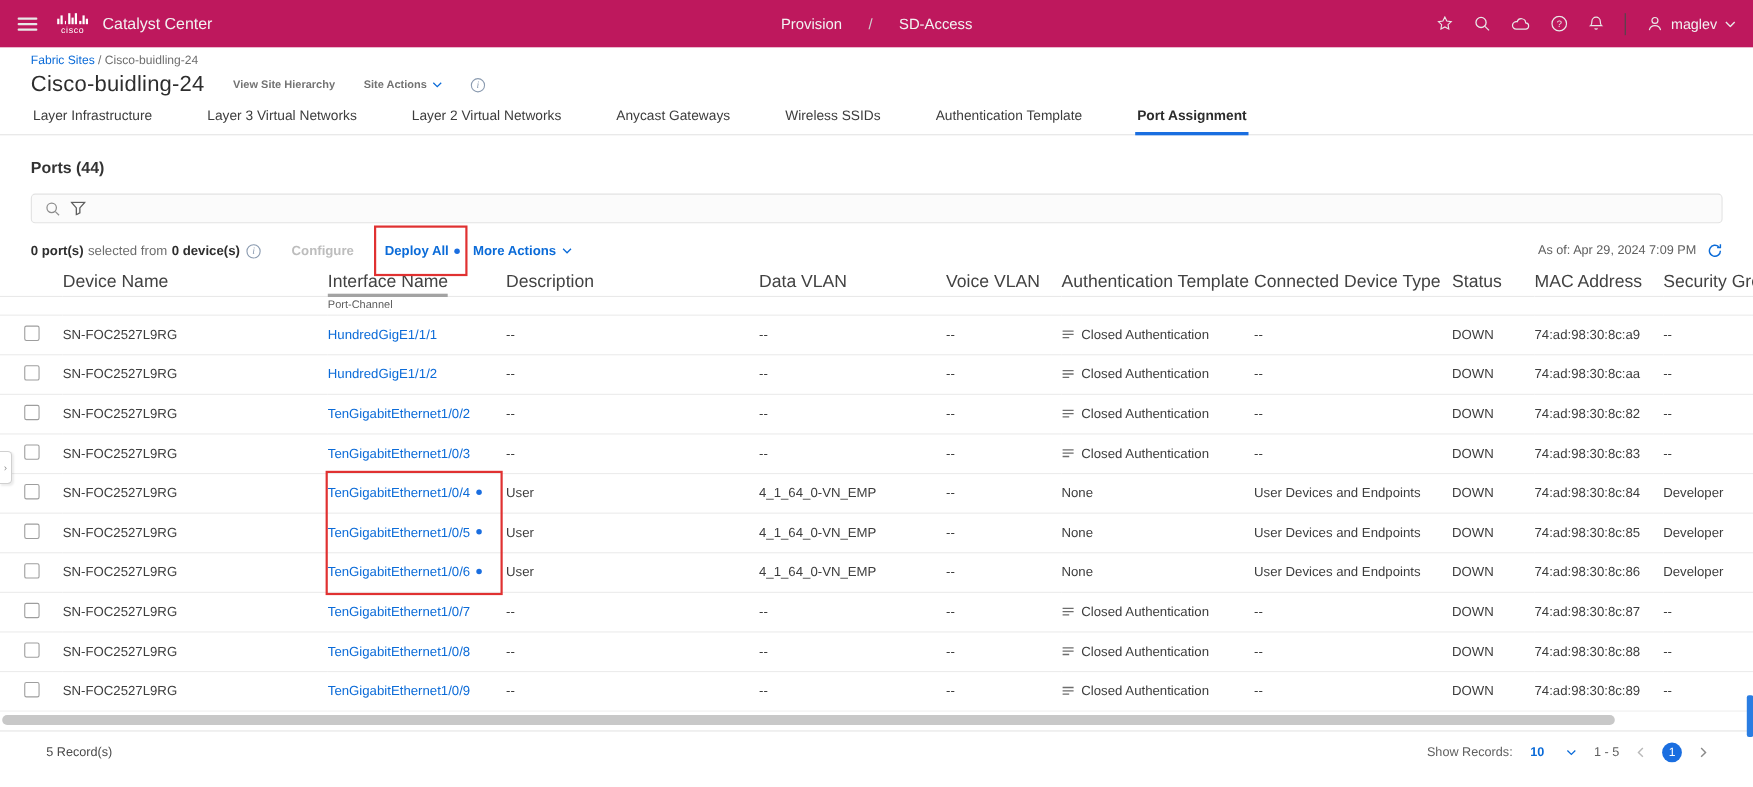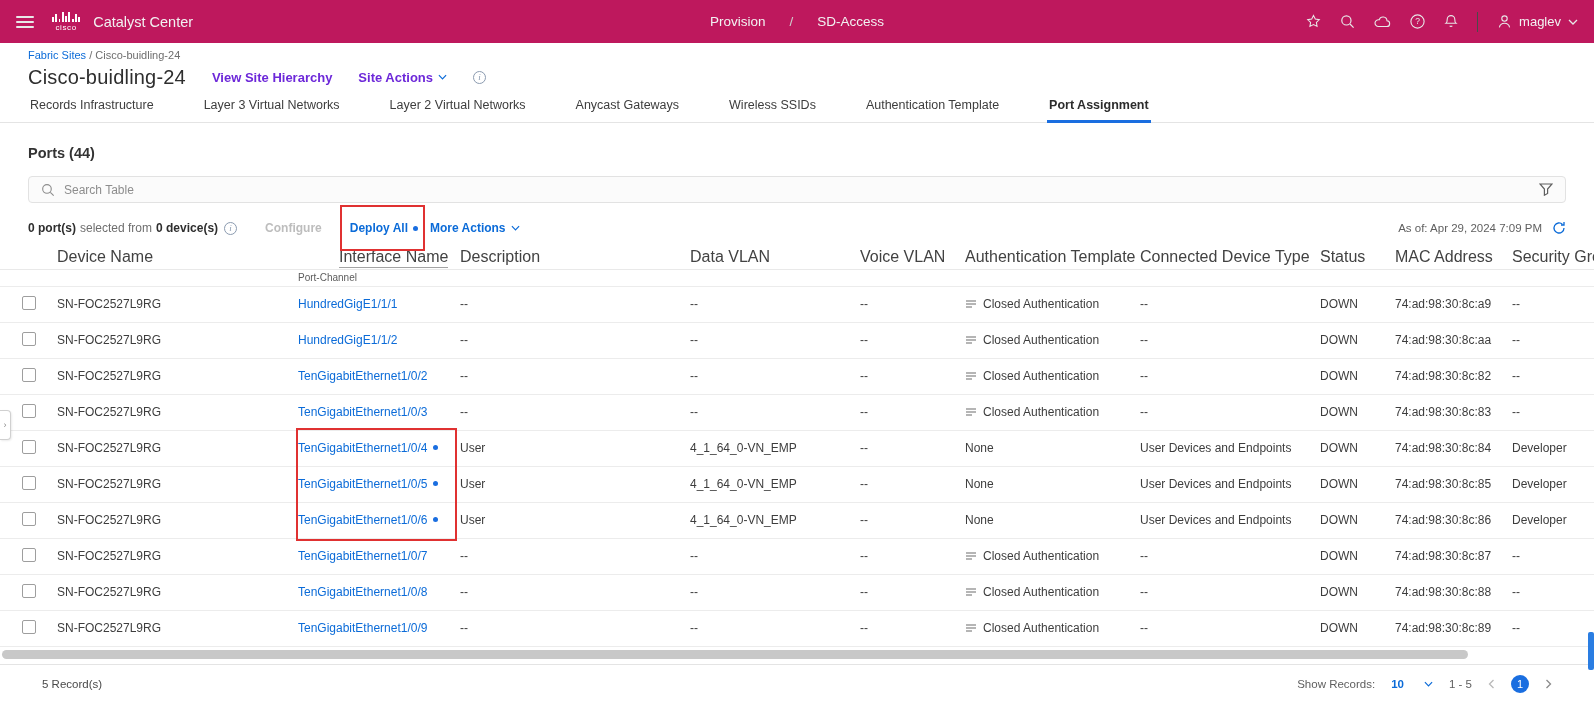--- a/index.html
+++ b/index.html
@@ -25,21 +25,21 @@
   .topicons { margin-left:auto; display:flex; align-items:center; gap:19px; }
   .topicons svg { display:block; cursor:pointer; }
   .tb-divider { width:1px; height:20px; background:#4a4a4a; }
   .userbox { display:flex; align-items:center; gap:7px; font-size:13px; color:#f2f2f2; cursor:pointer; }
 
   
   .crumbs { padding:4px 28px 0; font-size:11px; color:#6e6e6e; line-height:12px; margin-top:2px; }
   .crumbs a { color:#0b6bd8; }
   .title-row { display:flex; align-items:center; gap:26px; padding:2px 28px 0; height:30px; }
   .page-title { font-size:20px; font-weight:500; color:#2e2e2e; letter-spacing:.2px; }
-  .blue-link { color:#6d28d9; font-size:13px; font-weight:600; display:flex; align-items:center; gap:5px; }
+  .blue-link { color:#737373; font-size:10px; font-weight:600; display:flex; align-items:center; gap:5px; }
   .info-badge { width:13px; height:13px; border-radius:50%; border:1px solid #8b9bb0; color:#8b9bb0; font-size:9px; display:inline-flex; align-items:center; justify-content:center; font-family:"Liberation Serif", serif; font-style:italic; cursor:pointer; }
   .tabs { display:flex; gap:46px; padding:0 28px; border-bottom:1px solid #e4e4e4; }
   .tab { font-size:12.5px; color:#3d3d3d; padding:7px 2px 8px; cursor:pointer; border-bottom:3px solid transparent; margin-bottom:-1px; white-space:nowrap; }
   .tab.active { font-weight:700; color:#2c2c2c; border-bottom:3px solid #1a6ee0; }
 
   
   .ports-title { margin:22px 28px 15px; font-size:14.5px; font-weight:600; color:#333; }
   .searchbar { margin:0 28px; height:27px; border:1px solid #e2e2e2; background:#fbfbfb; border-radius:4px; display:flex; align-items:center; padding:0 12px; gap:9px; }
   .searchbar input { flex:1; border:none; outline:none; background:transparent; font-family:"Liberation Sans",sans-serif; font-size:12px; color:#3c3c3c; }
   .searchbar input::placeholder { color:#8d8d8d; }
@@ -53,21 +53,21 @@
   .deploy-wrap { position:relative; margin-left:28px; display:inline-flex; align-items:center; gap:5px; }
   .annotation-box { position:absolute; left:-10px; right:-7px; top:-16px; bottom:-16px; border:2px solid #e03131; pointer-events:none; }
   .more-wrap { margin-left:12px; }
   .moddot { width:5px; height:5px; border-radius:50%; background:#1a6ee0; display:inline-block; }
   .asof { margin-left:auto; display:flex; align-items:center; gap:10px; font-size:11.5px; color:#5f5f5f; }
 
   
   .table-wrap { overflow:hidden; width:1594px; }
   table { table-layout:fixed; border-collapse:collapse; width:1714px; font-size:12px; }
   th { text-align:left; font-weight:400; font-size:16px; color:#424242; height:24px; vertical-align:middle; white-space:nowrap; border-bottom:1px solid #e9e9e9; }
-  .th-underline { border-bottom:1px solid #a3a3a3; padding-bottom:2px;margin-left:41px; }
+  .th-underline { border-bottom:3px solid #a3a3a3; padding-bottom:2px; }
   td { height:36px; vertical-align:middle; white-space:nowrap; overflow:hidden; border-bottom:1px solid #ececec; color:#3d3d3d; }
   tr.partial td { height:17px; font-size:10px; color:#5c5c5c; vertical-align:bottom; padding-bottom:3px; }
   .c-check { padding-left:22px; }
   .checkbox { width:14px; height:14px; border:1px solid #9e9e9e; border-radius:2px; background:#fff; display:inline-block; cursor:pointer; }
   td a.link { color:#0b6bd8; }
   td .moddot { margin-left:6px; vertical-align:2px; }
   .authline { display:inline-flex; align-items:center; gap:6px; }
 
   
   .hscroll { margin:3px 2px 0; height:9px; }
@@ -159,37 +159,36 @@
   <a class="blue-link">
     <span>Site Actions</span>
     <svg width="9" height="6" viewBox="0 0 10 6" fill="none">
         <path d="M1 1l4 4 4-4" stroke="#0b6bd8" stroke-width="1.3"></path>
       </svg>
   </a>
   <span class="info-badge">i</span>
 </div>
 
 <div class="tabs">
-  <span class="tab">Records Infrastructure</span>
+  <span class="tab">Layer Infrastructure</span>
   <span class="tab">Layer 3 Virtual Networks</span>
   <span class="tab">Layer 2 Virtual Networks</span>
   <span class="tab">Anycast Gateways</span>
   <span class="tab">Wireless SSIDs</span>
   <span class="tab">Authentication Template</span>
   <span class="tab active">Port Assignment</span>
 </div>
 
 <div class="ports-title">Ports (44)</div>
 
 <div class="searchbar">
   <svg width="14" height="14" viewBox="0 0 15 15" fill="none">
       <circle cx="6.4" cy="6.4" r="4.6" stroke="#8d8d8d" stroke-width="1.2"></circle>
       <path d="M10 10l3.6 3.6" stroke="#8d8d8d" stroke-width="1.2"></path>
     </svg>
-  <input type="text" placeholder="Search Table" style="">
   <svg width="14" height="13" viewBox="0 0 14 13" fill="none">
       <path d="M1 1h12L8.6 6v4.4l-3.2 1.8V6z" stroke="#5f5f5f" stroke-width="1.2"></path>
     </svg>
 </div>
 
 <div class="actions-row">
   <span class="sel-strong">0 port(s)</span>
   <span class="sel-mid">selected from</span>
   <span class="sel-strong">0 device(s)</span>
   <span class="info-badge">i</span>

